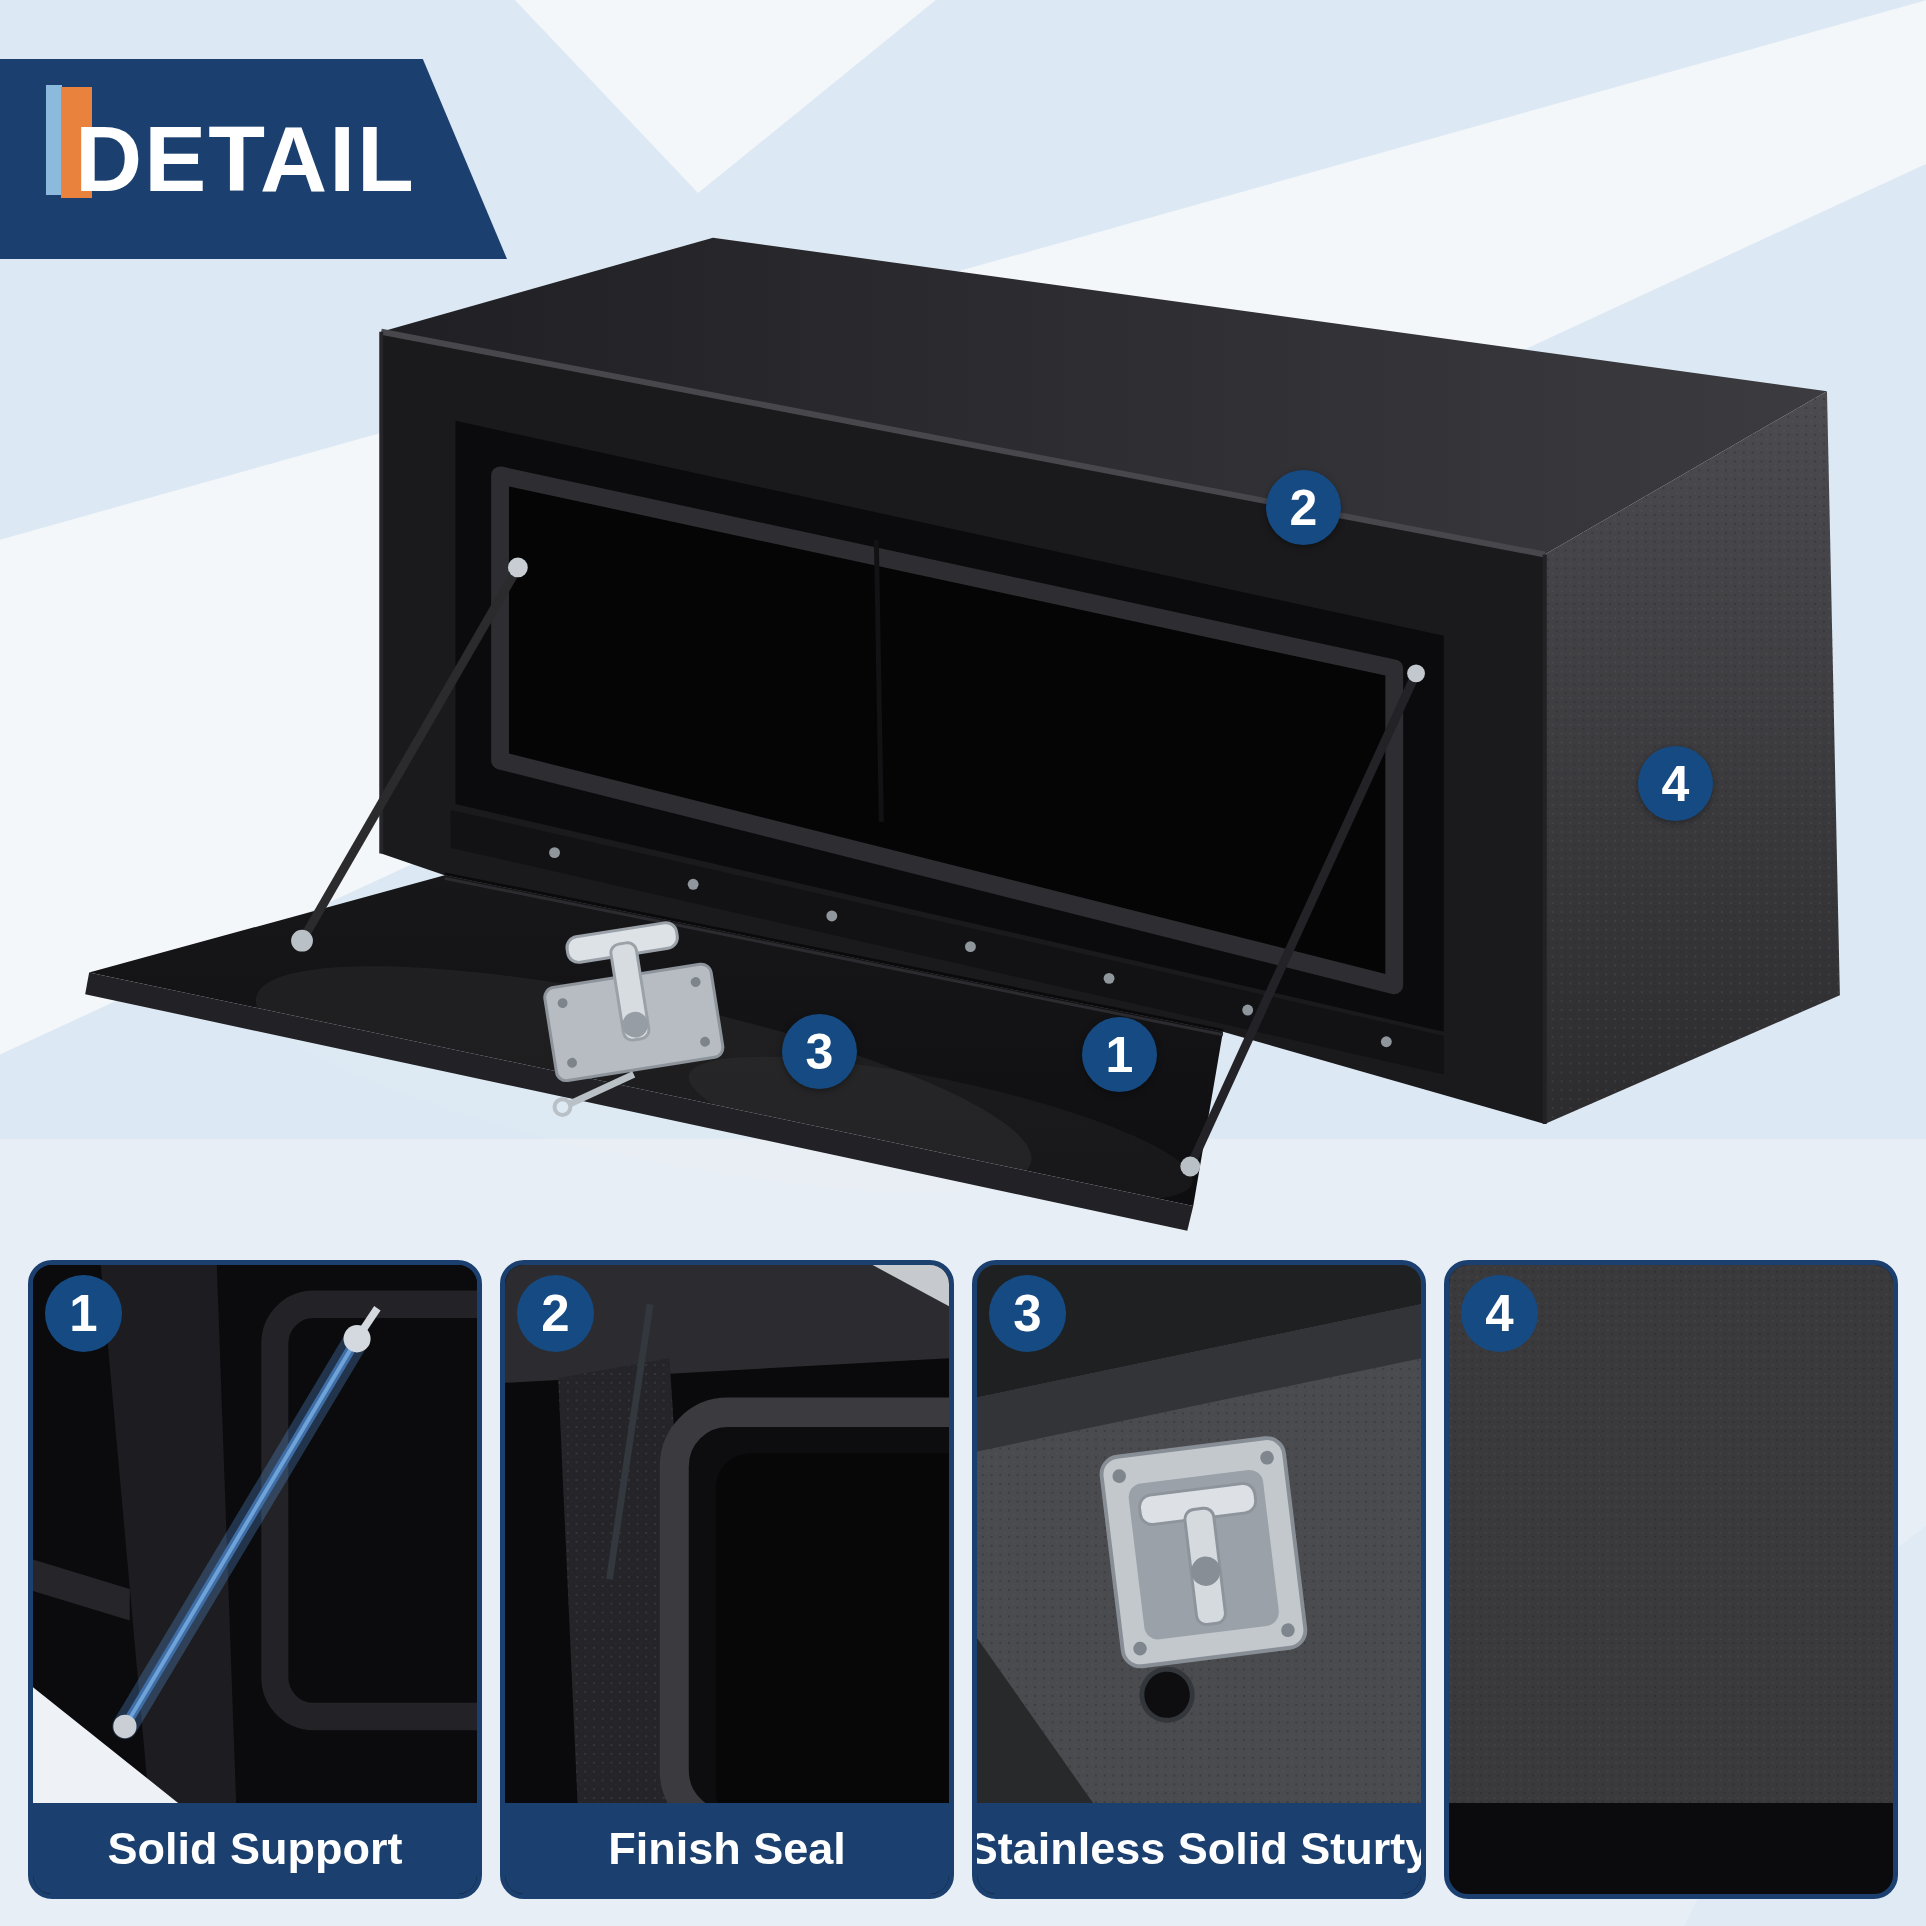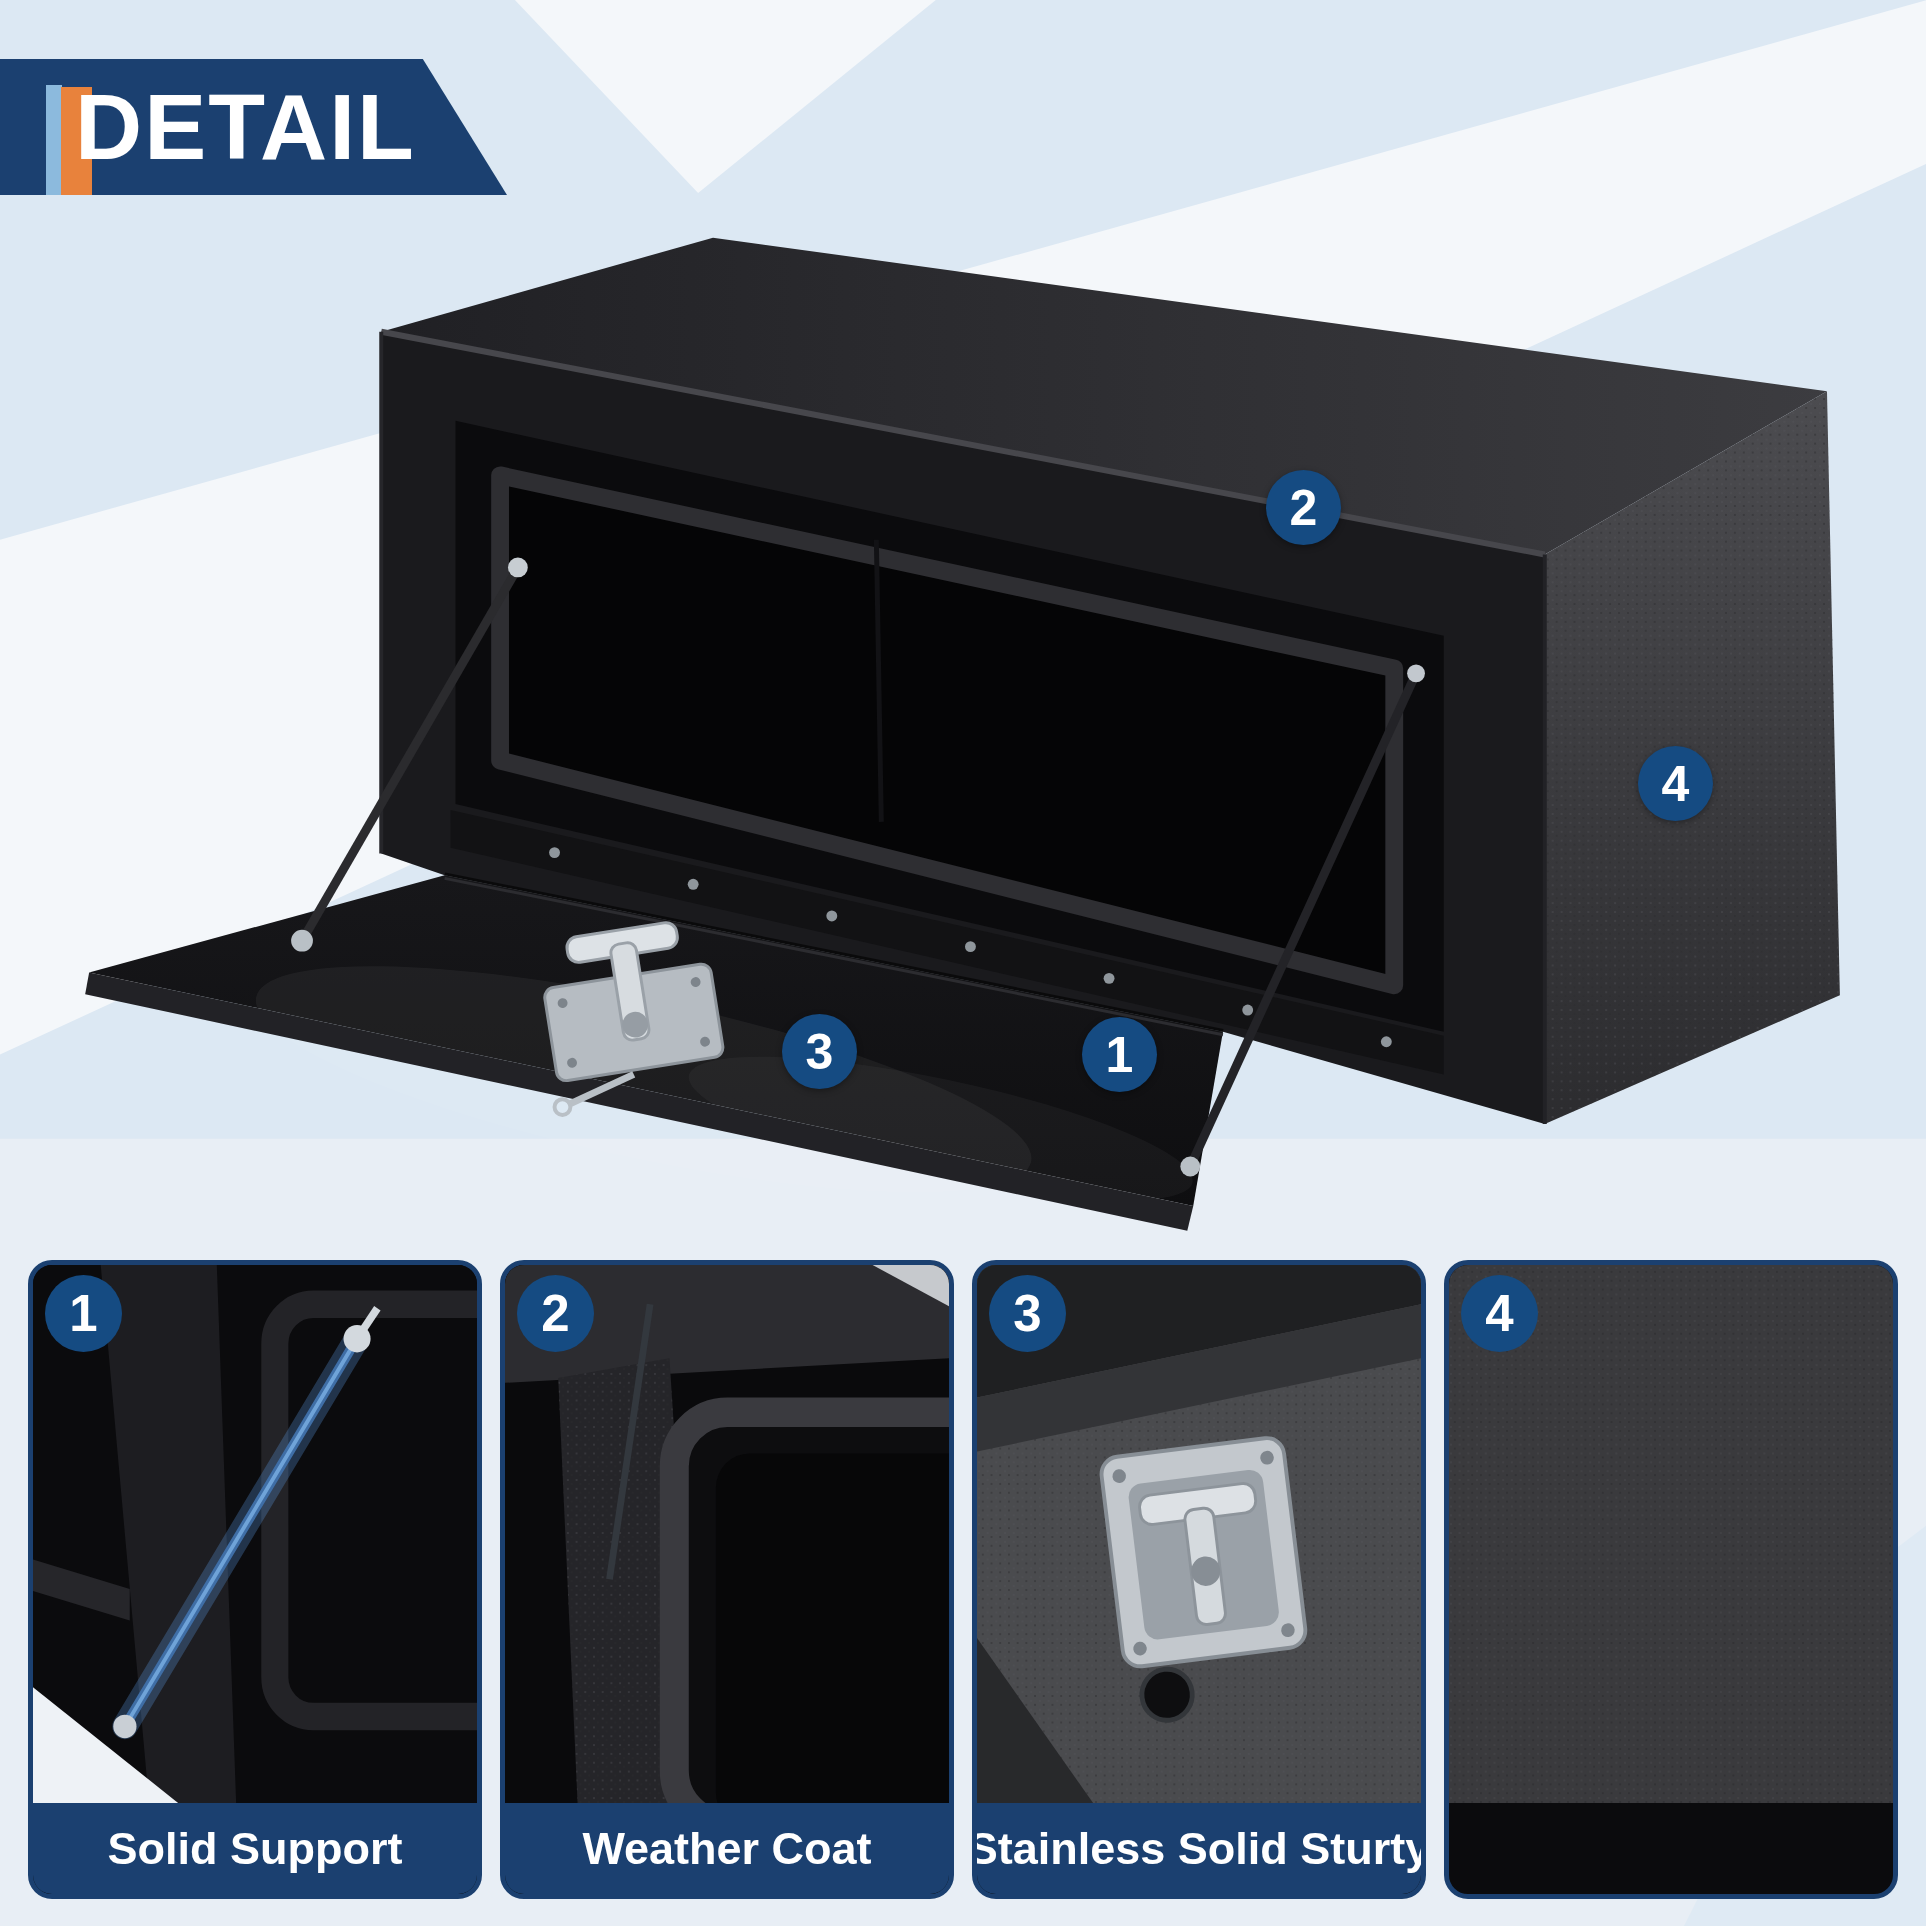--- a/index.html
+++ b/index.html
@@ -10,21 +10,21 @@
     --bg:#dce8f3;
     --bg2:#e8eef5;
     --white:#f4f7fa;
   }
   *{margin:0;padding:0;box-sizing:border-box;}
   html,body{width:1927px;height:1927px;font-family:"Liberation Sans",sans-serif;}
   .stage{position:relative;width:1927px;height:1927px;background:var(--bg);overflow:hidden;}
   .bg-svg,.product-svg{position:absolute;left:0;top:0;width:1927px;height:1927px;display:block;}
 
   
-  .banner{position:absolute;left:0;top:59px;width:507px;height:136px;background:var(--navy);
+  .banner{position:absolute;left:0;top:59px;width:507px;height:200px;background:var(--navy);
           clip-path:polygon(0 0,83.4% 0,100% 100%,0 100%);padding-left:44px;}
   .banner .bar-blue{position:absolute;left:46px;top:26px;width:16px;height:110px;background:var(--barblue);}
   .banner .bar-orange{position:absolute;left:61px;top:28px;width:31px;height:111px;background:var(--orange);}
   .banner .title{position:absolute;left:75px;top:50%;transform:translateY(-50%);
                  font-size:93px;font-weight:bold;color:#ffffff;letter-spacing:2px;line-height:1;white-space:nowrap;}
 
   
   .callout{position:absolute;width:75px;height:75px;border-radius:50%;background:var(--badge);
            color:#fff;font-weight:bold;font-size:50px;display:flex;align-items:center;justify-content:center;
            box-shadow:0 2px 6px rgba(0,0,0,.35);}
@@ -183,21 +183,21 @@
         <polygon points="55,115 170,95 200,548 75,548" fill="url(#noise)"></polygon>
         <line x1="150" y1="40" x2="108" y2="320" stroke="#33383e" stroke-width="7"></line>
         <rect x="175" y="150" width="370" height="420" rx="55" fill="#0d0d0f" stroke="#3a3a3f" stroke-width="30"></rect>
         <rect x="218" y="192" width="330" height="380" rx="35" fill="#070708"></rect>
       </svg>
     </div>
     <div class="badge">
       <span>2</span>
     </div>
     <div class="caption">
-      <span>Weather Coat</span>
+      <span>Finish Seal</span>
     </div>
   </div>
 
   <div class="card" style="left:972px;">
     <div class="photo">
       <svg viewBox="0 0 459 548" preserveAspectRatio="none">
         <rect width="459" height="548" fill="#4a4b4e"></rect>
         <rect width="459" height="548" fill="url(#noise)"></rect>
         <polygon points="0,0 459,0 459,40 0,135" fill="#1f2022"></polygon>
         <polygon points="0,135 459,40 459,95 0,190" fill="#333437"></polygon>

